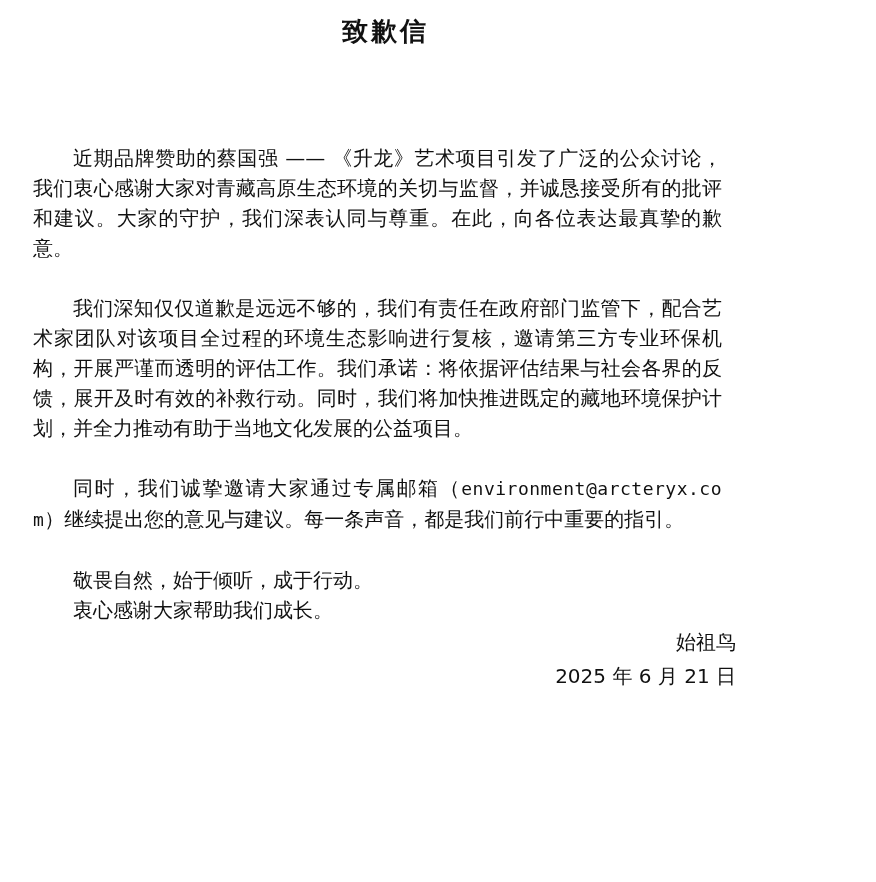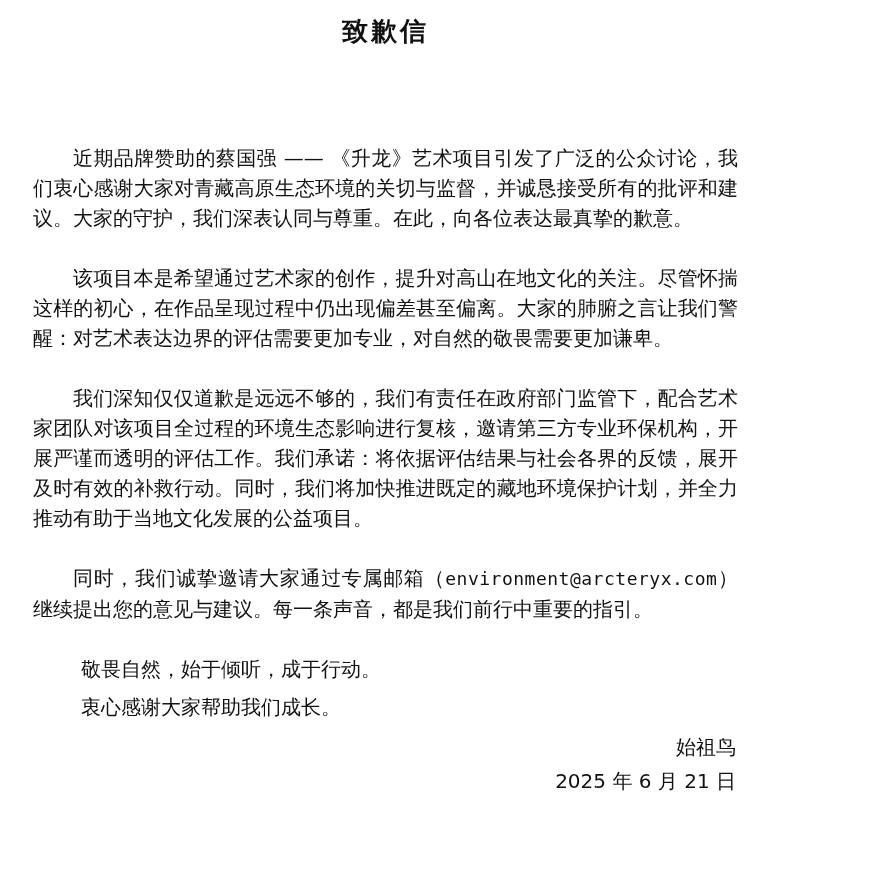--- a/index.html
+++ b/index.html
@@ -27,25 +27,25 @@
     text-align: center;
     letter-spacing: 3px;
     margin: 0 0 96px 0;
     line-height: 31px;
   }
   .para {
     font-size: 20px;
     line-height: 30px;
     text-indent: 2em;
     text-align: justify;
-    margin: 0 0 30px 0;
+    margin: 0 16px 30px 0;
     word-break: break-all;
   }
   .para.closing {
-    margin: 8px;
+    margin: 0;
     text-align: left;
   }
   .email {
     font-family: "DejaVu Sans Mono", monospace;
     font-size: 18px;
     letter-spacing: 0.5px;
   }
   .signature {
     text-align: right;
     font-size: 20px;
@@ -55,21 +55,20 @@
 </style>
 </head>
 <body>
 
 <div class="page">
 
   <h1 class="letter-title">致歉信</h1>
 
   <p class="para">近期品牌赞助的蔡国强 —— 《升龙》艺术项目引发了广泛的公众讨论，我们衷心感谢大家对青藏高原生态环境的关切与监督，并诚恳接受所有的批评和建议。大家的守护，我们深表认同与尊重。在此，向各位表达最真挚的歉意。</p>
 
-  <p class="para">该项目本是希望通过艺术家的创作，提升对高山在地文化的关注。尽管怀揣这样的初心，在作品呈现过程中仍出现偏差甚至偏离。大家的肺腑之言让我们警醒：对艺术表达边界的评估需要更加专业，对自然的敬畏需要更加谦卑。</p>
 
   <p class="para">我们深知仅仅道歉是远远不够的，我们有责任在政府部门监管下，配合艺术家团队对该项目全过程的环境生态影响进行复核，邀请第三方专业环保机构，开展严谨而透明的评估工作。我们承诺：将依据评估结果与社会各界的反馈，展开及时有效的补救行动。同时，我们将加快推进既定的藏地环境保护计划，并全力推动有助于当地文化发展的公益项目。</p>
 
   <p class="para"><span>同时，我们诚挚邀请大家通过专属邮箱（</span><span class="email">environment@arcteryx.com</span><span>）继续提出您的意见与建议。每一条声音，都是我们前行中重要的指引。</span></p>
 
   <p class="para closing">敬畏自然，始于倾听，成于行动。</p>
 
   <p class="para closing">衷心感谢大家帮助我们成长。</p>
 
   <div class="signature">

